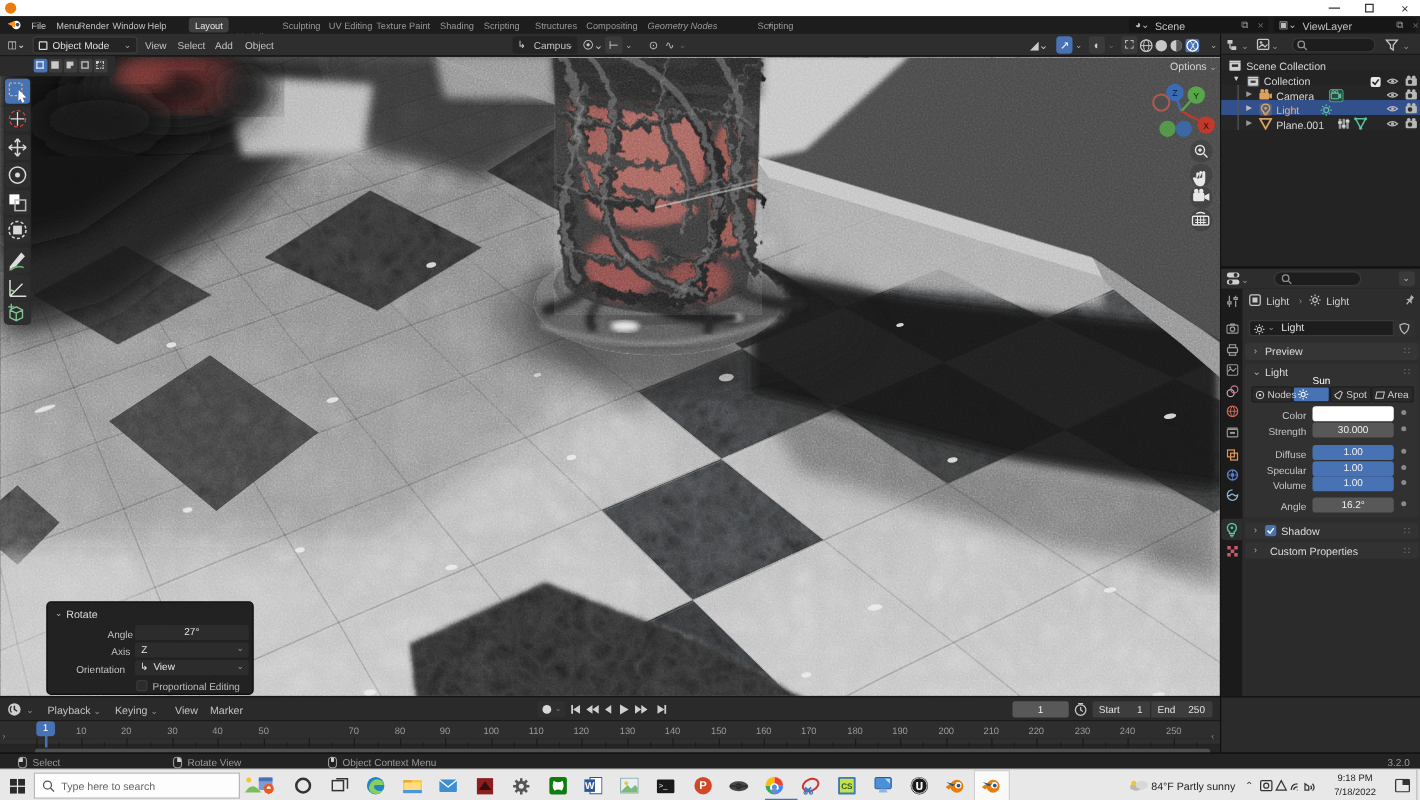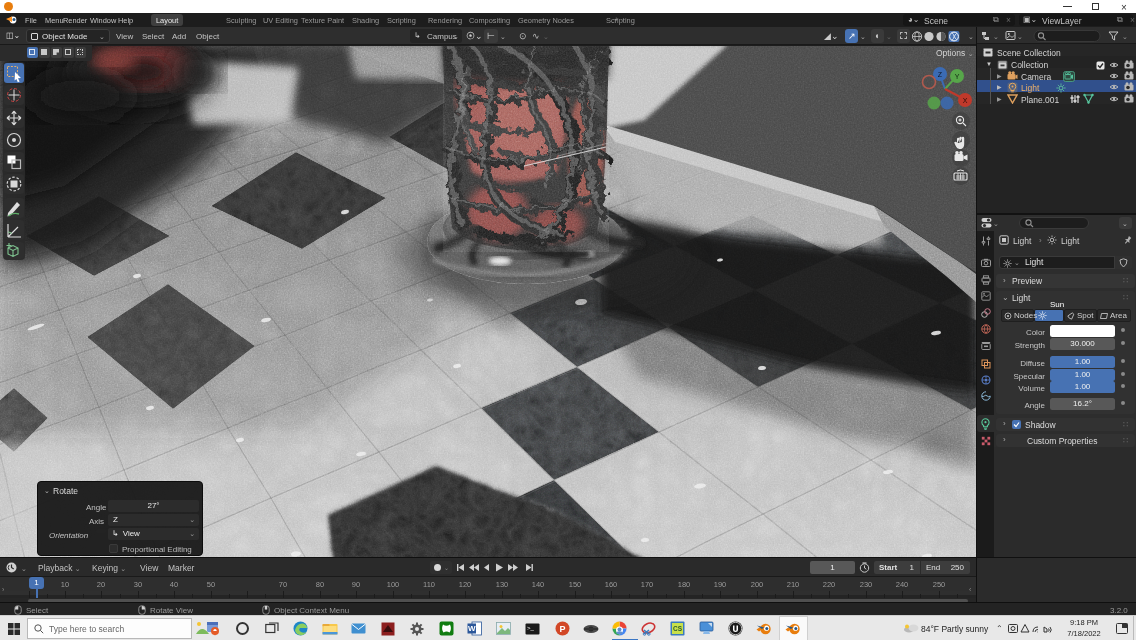--- a/index.html
+++ b/index.html
@@ -31,23 +31,23 @@
   <div class="abs tx" style="left:90px;top:4px;">Window</div>
   <div class="abs tx" style="left:118px;top:4px;">Help</div>
   <div class="abs r" style="left:151px;top:1px;width:32px;height:12px;background:#3f3f3f;"></div>
   <div class="abs tx" style="left:156px;top:4px;color:#e8e8e8;">Layout</div>
   <div class="abs tx" style="left:189px;top:13px;color:#989898;">Modeling</div>
   <div class="abs tx" style="left:226px;top:4px;color:#989898;">Sculpting</div>
   <div class="abs tx" style="left:263px;top:4px;color:#989898;">UV Editing</div>
   <div class="abs tx" style="left:301px;top:4px;color:#989898;">Texture Paint</div>
   <div class="abs tx" style="left:352px;top:4px;color:#989898;">Shading</div>
   <div class="abs tx" style="left:387px;top:4px;color:#989898;">Scripting</div>
-  <div class="abs tx" style="left:428px;top:4px;color:#989898;">Rendering</div>
+  <div class="abs tx" style="left:428px;top:4px;color:#989898;">Structures</div>
   <div class="abs tx" style="left:469px;top:4px;color:#989898;">Compositing</div>
-  <div class="abs tx" style="left:518px;top:4px;color:#989898;">Geometry Nodes</div>
+  <div class="abs tx" style="left:518px;top:4px;color:#989898;font-style:italic;">Geometry Nodes</div>
   <div class="abs tx" style="left:578px;top:4px;color:#989898;margin-left:28px;">Scripting</div>
   <div class="abs tx" style="left:614px;top:3px;color:#989898;">+</div>
 
   <div class="abs r" style="left:903px;top:1px;width:112px;height:12px;background:#161616;"></div>
   <div class="abs tx" style="left:908px;top:3px;font-size:8px;color:#bbb;">◕⌄</div>
   <div class="abs tx" style="left:924px;top:4px;font-size:8.5px;">Scene</div>
   <div class="abs tx" style="left:993px;top:3px;font-size:8px;color:#999;">⧉</div>
   <div class="abs tx" style="left:1006px;top:3px;font-size:8.5px;color:#666;">×</div>
   <div class="abs r" style="left:1019px;top:1px;width:114px;height:12px;background:#161616;"></div>
   <div class="abs tx" style="left:1023px;top:3px;font-size:8px;color:#bbb;">▣⌄</div>
@@ -526,21 +526,21 @@
 </svg>
 <div class="abs tx" style="left:936px;top:49px;font-size:8.5px;color:#d5d5d5;">Options <span style="font-size:7px;color:#aaa;">⌄</span></div>
 <div class="abs" style="left:37px;top:481px;width:166px;height:75px;background:#181818F2;border-radius:4px;border:1px solid #0c0c0c;">
  <div class="abs" style="left:6px;top:5px;color:#b8b8b8;font-size:7px;">⌄</div>
  <div class="abs" style="left:15px;top:4px;color:#dadada;font-size:8.5px;">Rotate</div>
  <div class="abs" style="left:0;top:18px;width:100%;">
   <div class="abs" style="left:48px;top:3px;width:18px;color:#c0c0c0;font-size:8px;text-align:right;width:18px;">Angle</div>
   <div class="abs" style="left:70px;top:0px;width:91px;height:12px;background:#2c2c2c;border-radius:2px;color:#e8e8e8;font-size:8px;text-align:center;line-height:12px;">27°</div>
   <div class="abs" style="left:51px;top:17px;color:#c0c0c0;font-size:8px;">Axis</div>
   <div class="abs" style="left:70px;top:14px;width:91px;height:12px;background:#2c2c2c;border-radius:2px;color:#e8e8e8;font-size:8px;line-height:12px;"><span style="margin-left:5px;">Z</span><span style="position:absolute;right:4px;font-size:7px;color:#999;">⌄</span></div>
-  <div class="abs" style="left:11px;top:31px;color:#c0c0c0;font-size:8px;font-style:italic;">Orientation</div>
+  <div class="abs" style="left:23px;top:31px;color:#c0c0c0;font-size:8px;">Orientation</div>
   <div class="abs" style="left:70px;top:28px;width:91px;height:12px;background:#2c2c2c;border-radius:2px;color:#e8e8e8;font-size:8px;line-height:12px;"><span style="margin-left:4px;font-size:8px;">↳</span><span style="margin-left:4px;">View</span><span style="position:absolute;right:4px;font-size:7px;color:#999;">⌄</span></div>
   <div class="abs" style="left:71px;top:44px;width:9px;height:9px;background:#2c2c2c;border-radius:2px;border:1px solid #3a3a3a;"></div>
   <div class="abs" style="left:84px;top:45px;color:#bdbdbd;font-size:8px;">Proportional Editing</div>
  </div>
 </div>
     </div>
 
 <div class="abs" style="left:976px;top:27px;width:160px;height:530px;background:#232323;border-left:1px solid #111;">
 <div class="abs" style="left:0;top:0;width:160px;height:17px;background:#2d2d2d;border-bottom:1px solid #191919;"></div>
 <svg class="abs" style="left:4px;top:3px;" width="152" height="12" viewBox="0 0 152 12">
@@ -872,21 +872,21 @@
 <div class="abs" style="left:19px;top:391px;width:139px;height:13px;background:#323232;border-radius:3px;"></div>
 <div class="abs tx" style="left:26px;top:393px;font-size:8px;color:#aaa;">›</div>
 <div class="abs" style="left:35px;top:393px;width:9px;height:9px;background:#4772b3;border-radius:2px;"></div>
 <svg class="abs" style="left:35px;top:393px" width="9" height="9" viewBox="0 0 9 9">
         <path d="M2 4.5 L4 6.5 L7 2.5" stroke="#fff" stroke-width="1.2" fill="none"></path>
       </svg>
 <div class="abs tx" style="left:48px;top:394px;font-size:8.5px;color:#dcdcdc;">Shadow</div>
 <div class="abs tx" style="left:146px;top:394px;font-size:8px;color:#777;">∷</div>
 <div class="abs" style="left:19px;top:407px;width:139px;height:13px;background:#323232;border-radius:3px;"></div>
 <div class="abs tx" style="left:26px;top:409px;font-size:8px;color:#aaa;">›</div>
-<div class="abs tx" style="left:50px;top:410px;font-size:8.5px;color:#dcdcdc;">Custom Properties</div>
+<div class="abs tx" style="left:39px;top:410px;font-size:8.5px;color:#dcdcdc;">Custom Properties</div>
 <div class="abs tx" style="left:146px;top:410px;font-size:8px;color:#777;">∷</div>
 </div>
 
 <div class="abs" style="left:0;top:557px;width:976px;height:45px;background:#262626;border-top:1px solid #101010;">
 <div class="abs" style="left:0;top:0;width:976px;height:19px;background:#2a2a2a;border-bottom:1px solid #1a1a1a;"></div>
 <svg class="abs" style="left:6px;top:4px" width="24" height="11" viewBox="0 0 24 11">
         <circle cx="5.5" cy="5.5" r="5" fill="#d0d0d0"></circle>
         <path d="M5.5 2.5 v3 l2.2 1.5" stroke="#2a2a2a" stroke-width="1.2" fill="none"></path>
         <path d="M3.2 3 A4 4 0 0 0 3.2 8" fill="none" stroke="#2a2a2a" stroke-width="1"></path>
         <text x="15" y="8.5" font-size="7" fill="#999" font-family="Liberation Sans">⌄</text>
@@ -909,21 +909,21 @@
 <path d="M70 2 L75.5 5.5 L70 9 Z"></path>
           <rect x="75.5" y="2" width="1.4" height="7"></rect>
 </g>
       </svg>
 <div class="abs" style="left:810px;top:3px;width:45px;height:13px;background:#585858;border-radius:2px;color:#f2f2f2;font-size:8px;text-align:center;line-height:13px;">1</div>
 <svg class="abs" style="left:859px;top:4px" width="11" height="11" viewBox="0 0 11 11">
         <circle cx="5.5" cy="6" r="4.2" fill="none" stroke="#c8c8c8" stroke-width="1"></circle>
         <path d="M5.5 3.5 v2.5 l1.8 1.2" stroke="#c8c8c8" stroke-width="1" fill="none"></path>
         <path d="M3.5 1 L7.5 1" stroke="#c8c8c8" stroke-width="1.2"></path>
       </svg>
-<div class="abs" style="left:874px;top:3px;width:46px;height:13px;background:#3d3d3d;border-radius:2px 0 0 2px;color:#e0e0e0;font-size:8px;line-height:13px;"><span style="margin-left:5px;font-weight:bold;">Start</span><span style="position:absolute;right:6px;">1</span></div>
+<div class="abs" style="left:874px;top:3px;width:46px;height:13px;background:#3d3d3d;border-radius:2px 0 0 2px;color:#e0e0e0;font-size:8px;line-height:13px;"><span style="margin-left:5px;">Start</span><span style="position:absolute;right:6px;">1</span></div>
 <div class="abs" style="left:921px;top:3px;width:49px;height:13px;background:#3d3d3d;border-radius:0 2px 2px 0;color:#e0e0e0;font-size:8px;line-height:13px;"><span style="margin-left:5px;">End</span><span style="position:absolute;right:6px;">250</span></div>
 <div class="abs" style="left:0;top:19px;width:976px;height:14px;background:#2e2e2e;"></div>
 <div class="abs" style="left:53px;top:22px;width:24px;text-align:center;color:#9a9a9a;font-size:7.5px;">10</div>
 <div class="abs" style="left:89px;top:22px;width:24px;text-align:center;color:#9a9a9a;font-size:7.5px;">20</div>
 <div class="abs" style="left:126px;top:22px;width:24px;text-align:center;color:#9a9a9a;font-size:7.5px;">30</div>
 <div class="abs" style="left:162px;top:22px;width:24px;text-align:center;color:#9a9a9a;font-size:7.5px;">40</div>
 <div class="abs" style="left:199px;top:22px;width:24px;text-align:center;color:#9a9a9a;font-size:7.5px;">50</div>
 <div class="abs" style="left:235px;top:40px;width:24px;color:#9a9a9a;font-size:7.5px;">60</div>
 <div class="abs" style="left:271px;top:22px;width:24px;text-align:center;color:#9a9a9a;font-size:7.5px;">70</div>
 <div class="abs" style="left:308px;top:22px;width:24px;text-align:center;color:#9a9a9a;font-size:7.5px;">80</div>

